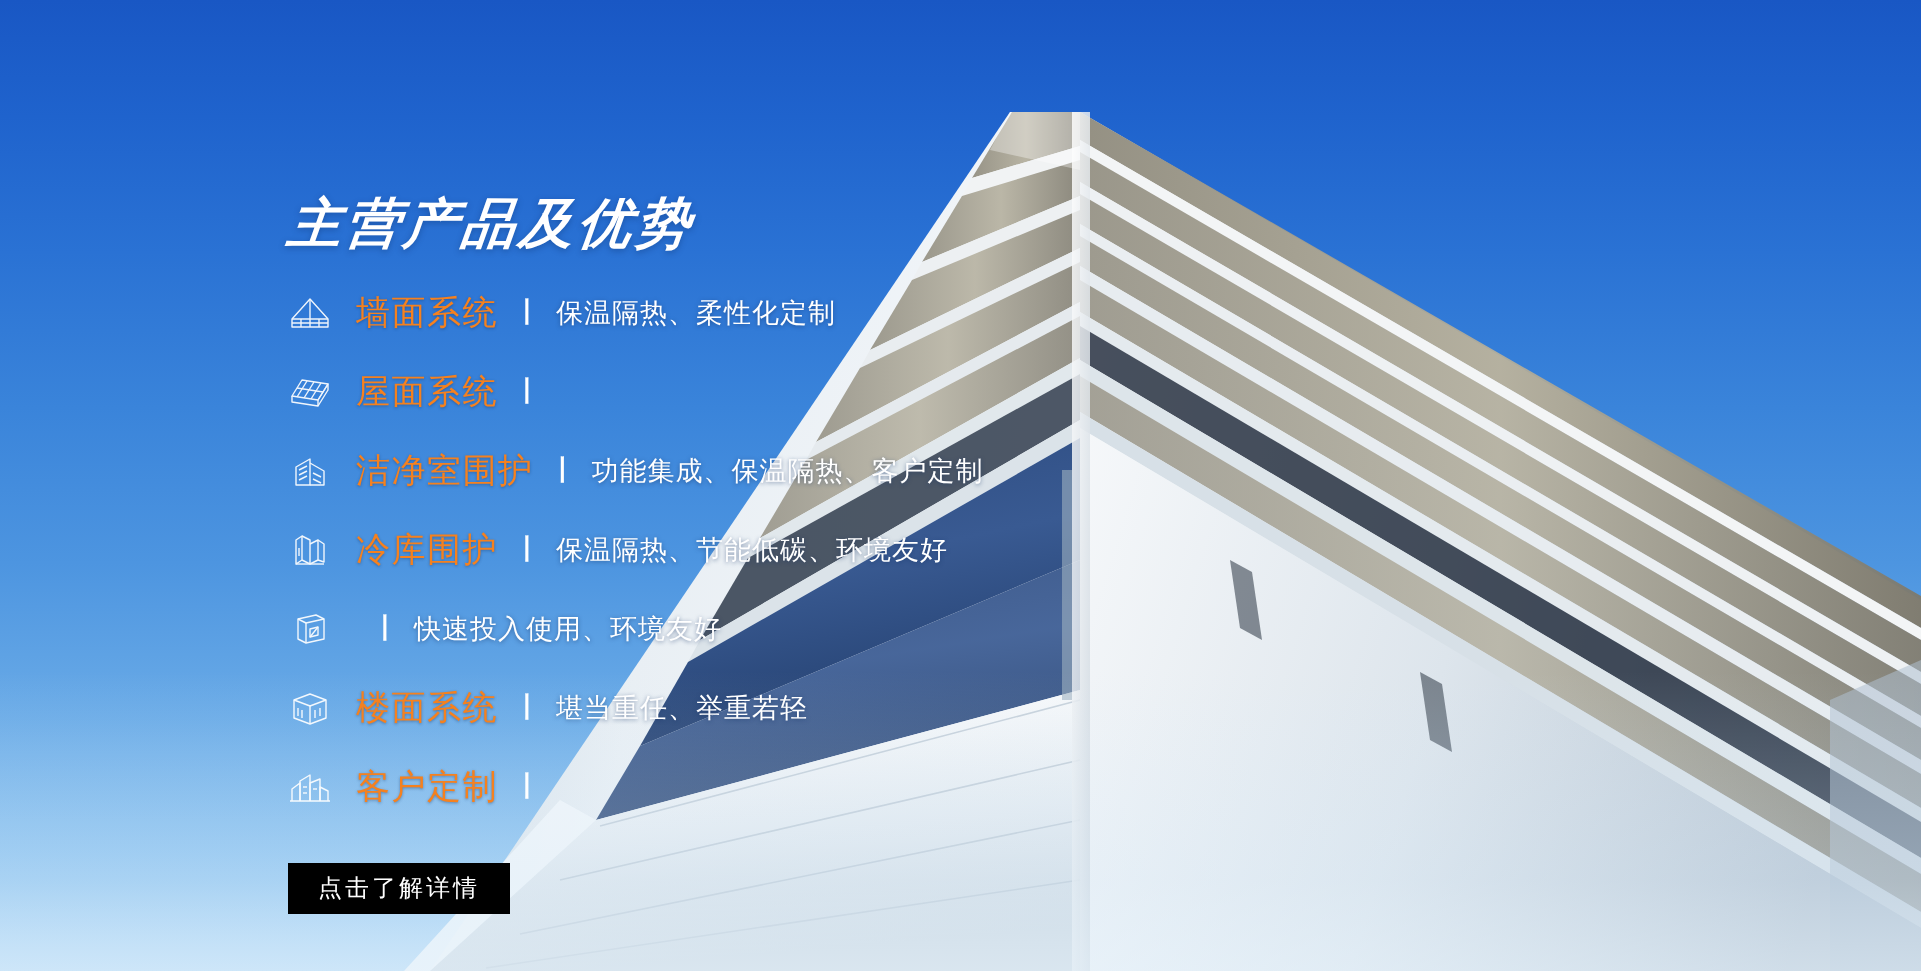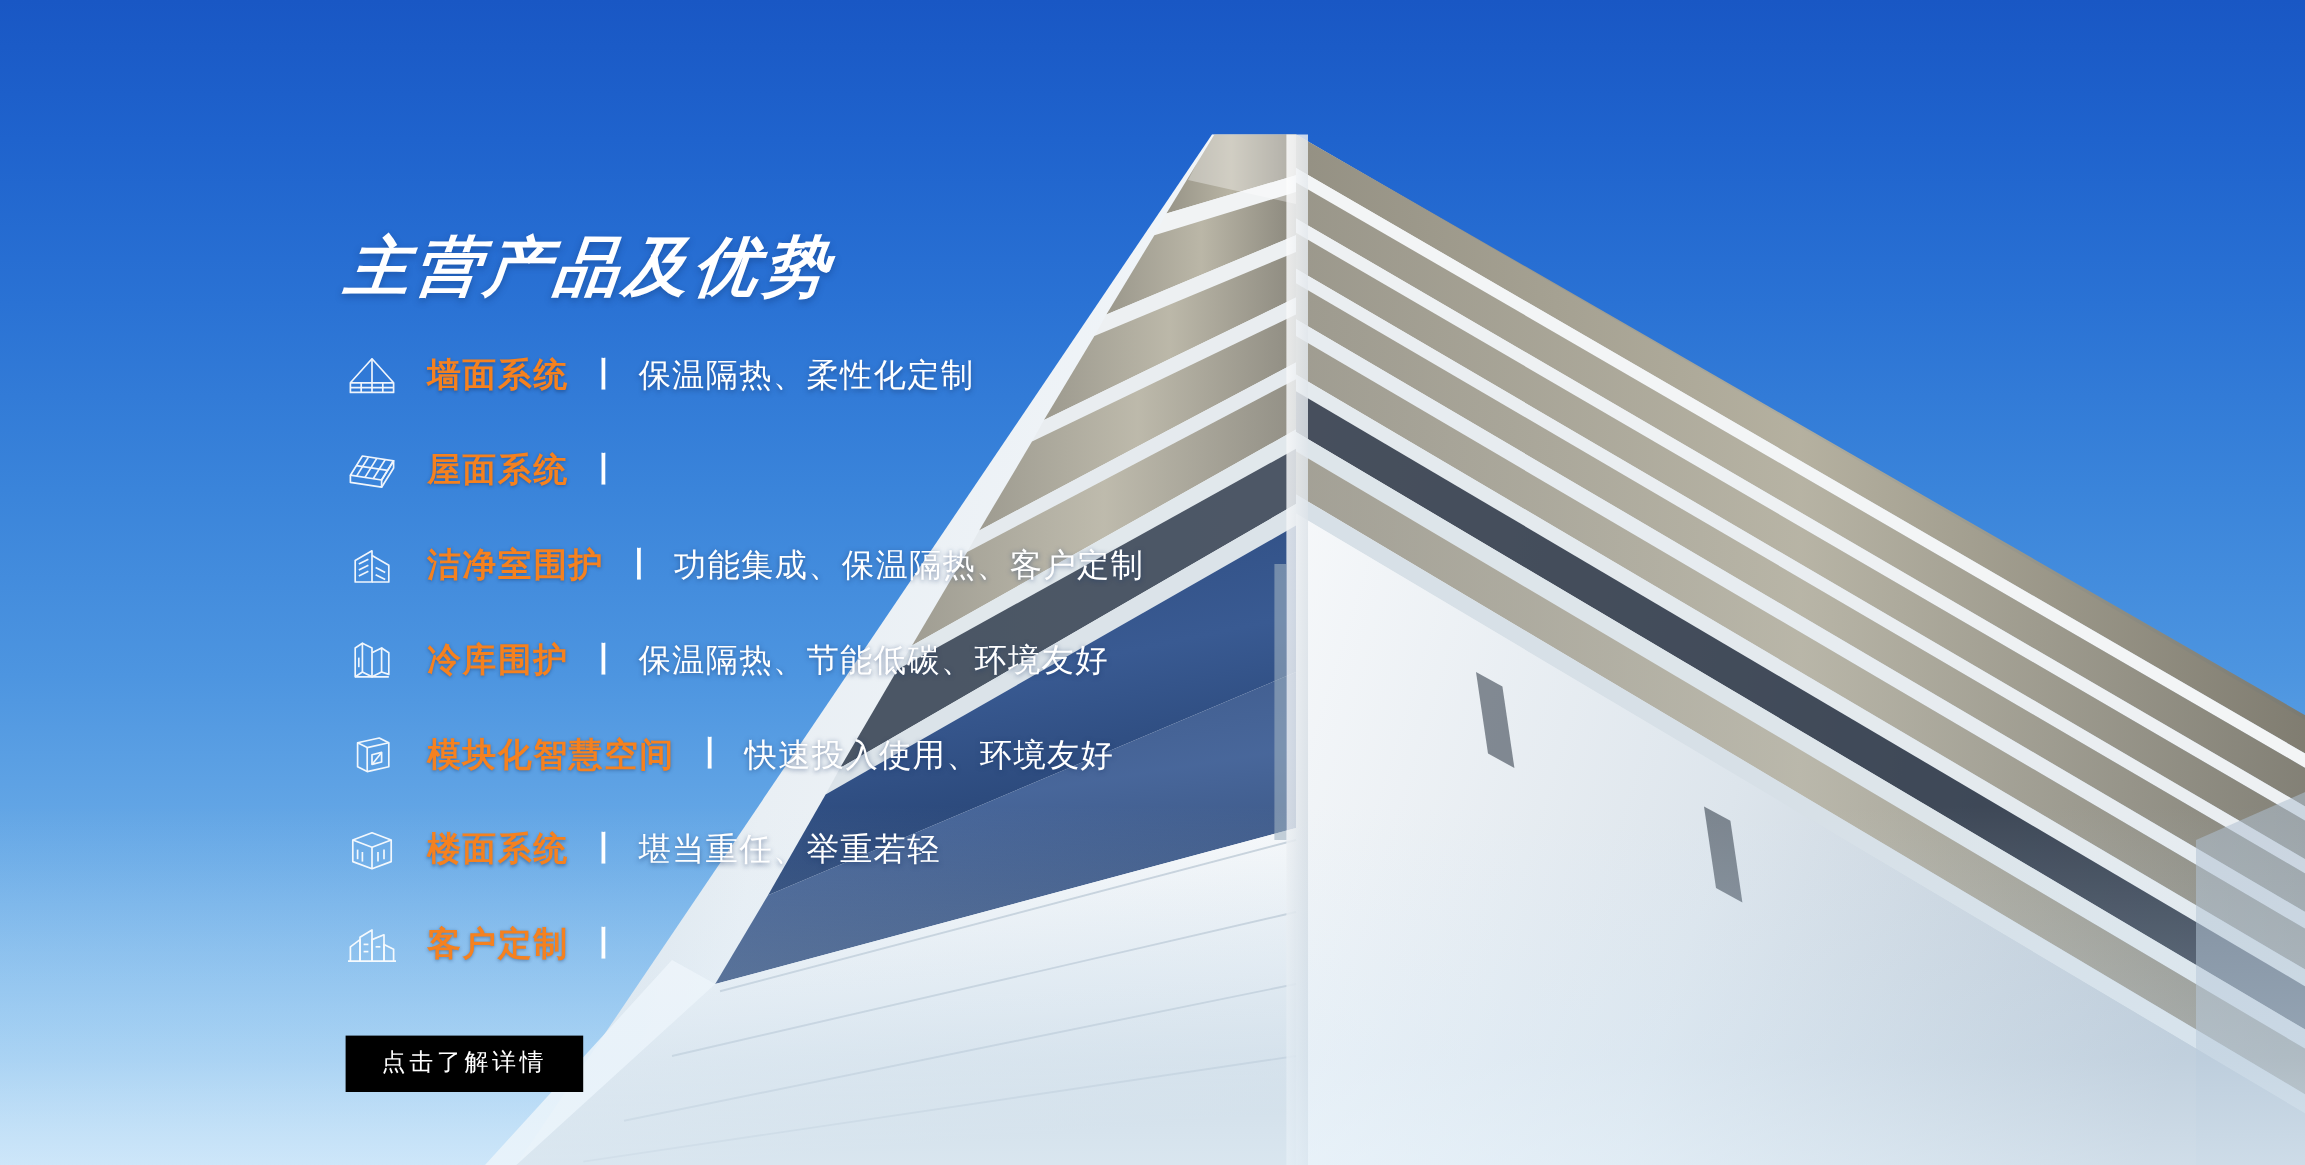--- a/index.html
+++ b/index.html
@@ -75,22 +75,22 @@
     flex:0 0 44px;
     margin-right:24px;
     display:flex;
     align-items:center;
     justify-content:center;
     opacity:.92;
   }
   .row-icon svg { display:block; }
 
   .row-title {
-    font-size:28px;
-    font-weight:bold;
+    font-size:34px;
+    font-weight:normal;
     color:#f5811f;
     letter-spacing:1.5px;
     text-shadow:0 1px 3px rgba(20,50,100,.45);
   }
 
   .row-sep {
     color:#ffffff;
     font-size:27px;
     font-weight:bold;
     margin:0 15px 0 16px;
@@ -103,21 +103,21 @@
     color:#ffffff;
     letter-spacing:1px;
     text-shadow:0 1px 4px rgba(20,50,100,.55);
   }
 
   .cta {
     display:inline-block;
     margin-top:22px;
     background:#000000;
     color:#ffffff;
-    font-size:20px;
+    font-size:24px;
     letter-spacing:3px;
     padding:13px 30px 14px 30px;
     border:0;
     cursor:pointer;
     font-family:inherit;
     line-height:1;
   }
 </style>
 </head>
 <body>
@@ -307,21 +307,20 @@
       <div class="row">
         <span class="row-icon">
           <svg width="44" height="40" viewBox="0 0 44 40" fill="none" stroke="#ffffff" stroke-width="1.4" stroke-linejoin="round">
             <path d="M10 10 L28 6 L36 10 L36 30 L18 34 L10 30 Z"></path>
             <path d="M10 10 L18 14 L36 10"></path>
             <path d="M18 14 L18 34"></path>
             <path d="M22 20 L30 18 L30 26 L22 28 Z"></path>
             <path d="M22 28 L30 18"></path>
           </svg>
         </span>
-        <span class="row-title">模块化智慧空间</span>
         <span class="row-sep">丨</span>
         <span class="row-desc">快速投入使用、环境友好</span>
       </div>
 
       <div class="row">
         <span class="row-icon">
           <svg width="44" height="40" viewBox="0 0 44 40" fill="none" stroke="#ffffff" stroke-width="1.4" stroke-linejoin="round">
             <path d="M6 12 L22 6 L38 12 L38 30 L22 36 L6 30 Z"></path>
             <path d="M6 12 L22 18 L38 12"></path>
             <path d="M22 18 L22 36"></path>

